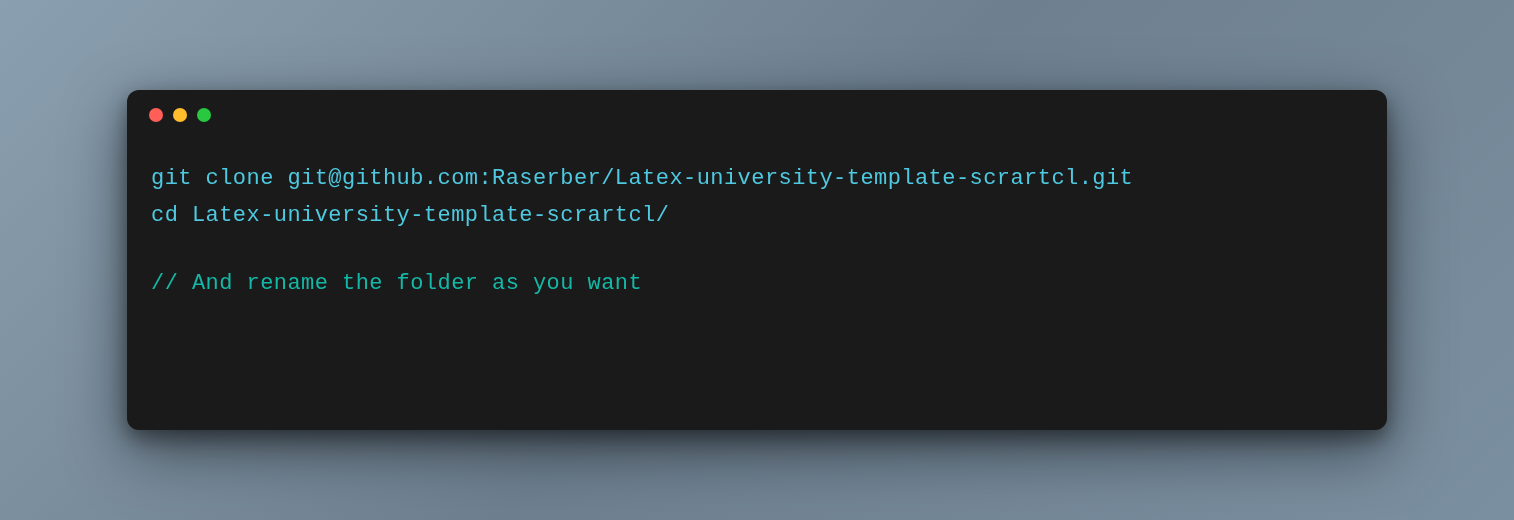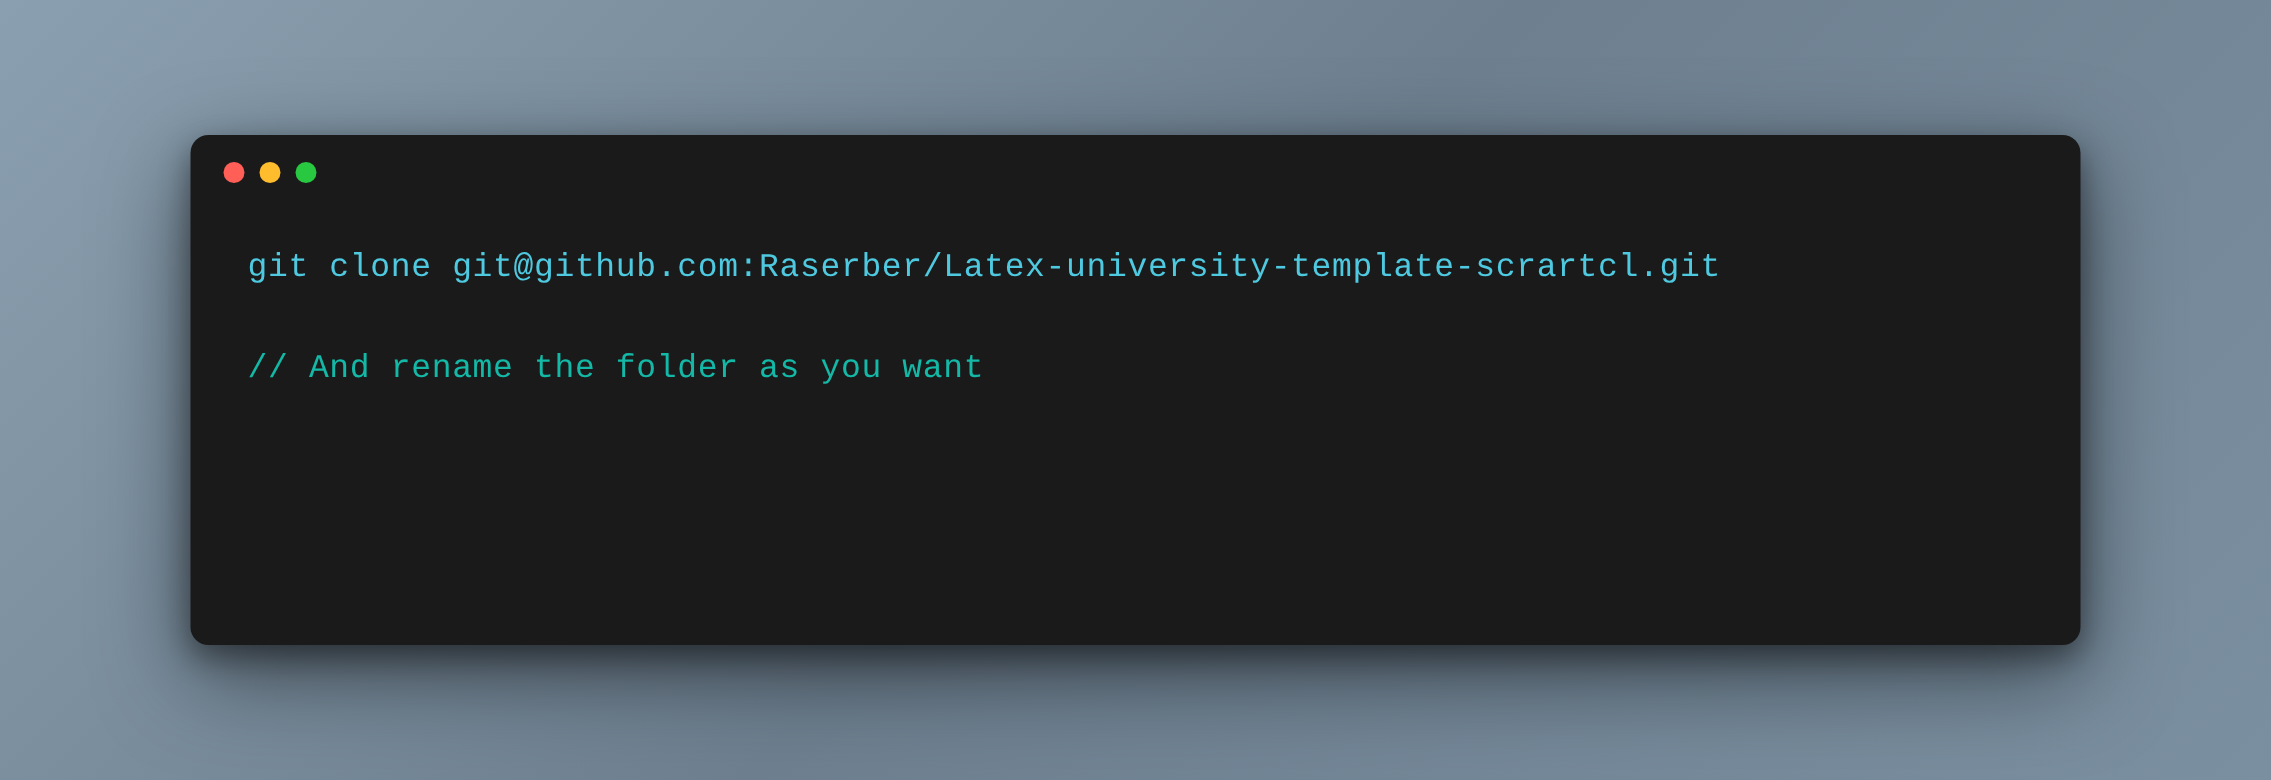--- a/index.html
+++ b/index.html
@@ -54,21 +54,21 @@
 
     .traffic-light-yellow {
       background-color: #ffbd2e;
     }
 
     .traffic-light-green {
       background-color: #28c840;
     }
 
     .terminal-body {
-      padding: 20px 50px 20px 38px;
+      padding: 20px 50px 20px 24px;
       line-height: 1.7;
     }
 
     .terminal-line {
       display: block;
       font-size: 22px;
       letter-spacing: 0.02em;
       white-space: pre;
     }
 
@@ -94,19 +94,20 @@
       <div class="traffic-light traffic-light-red"></div>
       <div class="traffic-light traffic-light-yellow"></div>
       <div class="traffic-light traffic-light-green"></div>
     </div>
   </div>
 
   <div class="terminal-body">
 
     <span class="terminal-line line-command">git clone git@github.com:Raserber/Latex-university-template-scrartcl.git</span>
 
+    <span class="terminal-line line-command">cd Latex-university-template-scrartcl/</span>
 
     <div class="spacer"></div>
 
     <span class="terminal-line line-comment">// And rename the folder as you want</span>
 
   </div>
 </div>
 
 </body></html>

